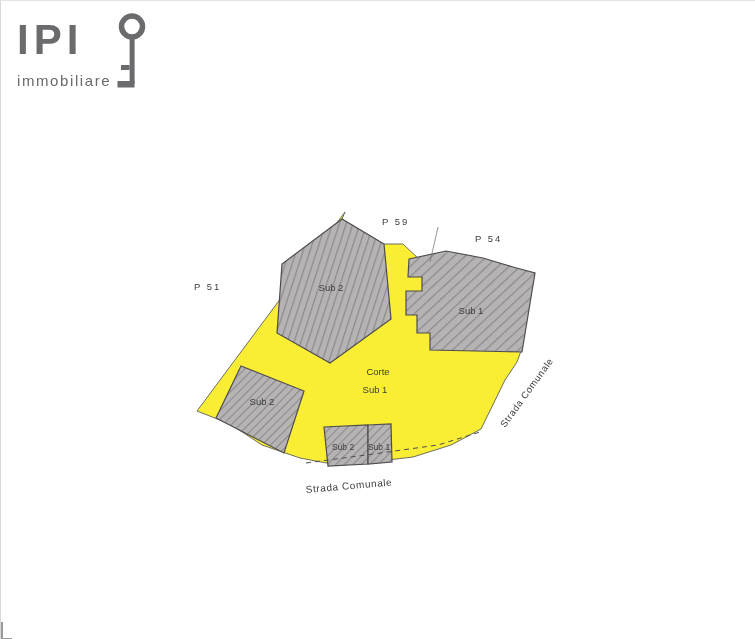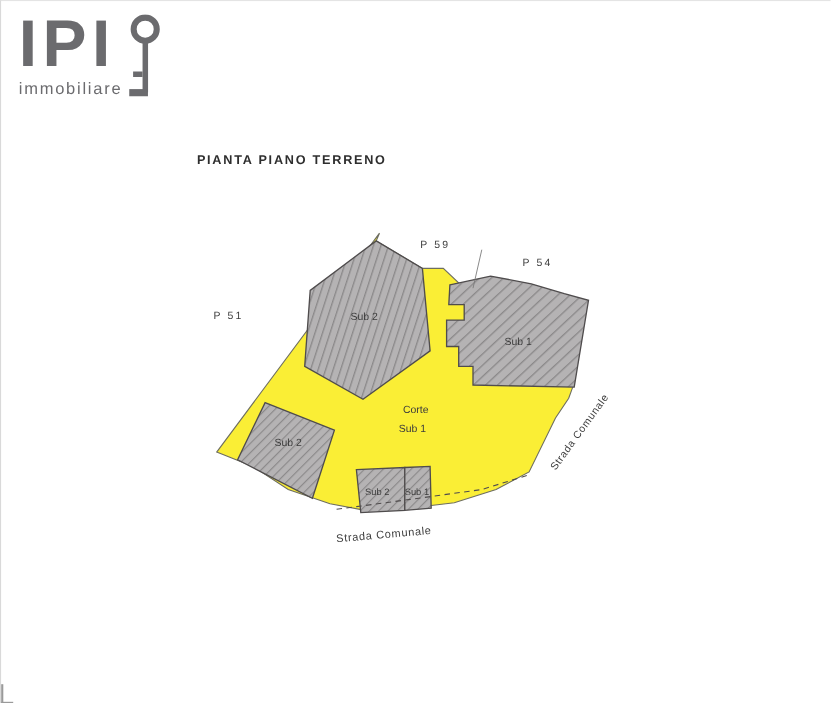--- a/index.html
+++ b/index.html
@@ -5,21 +5,21 @@
   html,body{margin:0;padding:0;background:#ffffff;}
   #stage{
     position:relative;width:755px;height:639px;background:#ffffff;
     font-family:"Liberation Sans",sans-serif;overflow:hidden;
     border-left:1px solid #d9d9d9;border-top:1px solid #e4e4e4;
   }
   
   .logo{position:absolute;left:16px;top:10px;display:flex;align-items:flex-start;}
   .logo-col{display:flex;flex-direction:column;}
   .logo-ipi{
-    color:var(--logo);font-size:60px;font-weight:bold;line-height:58px;
+    color:var(--logo);font-size:42px;font-weight:bold;line-height:58px;
     letter-spacing:5px;
   }
   .logo-tagline{
     color:var(--logo);font-size:15px;letter-spacing:1.6px;margin-top:3px;
   }
   .logo-key{margin-left:2px;margin-top:2px;}
   
   .plan-title{
     position:absolute;left:178px;top:139px;
     color:var(--title);font-size:11.5px;font-weight:bold;letter-spacing:1.6px;
@@ -44,21 +44,20 @@
       <div class="logo-tagline">immobiliare</div>
     </div>
     <svg class="logo-key" width="34" height="80" viewBox="0 0 34 80">
       <circle cx="19" cy="13.5" r="10.5" fill="none" stroke="#6B6B6E" stroke-width="5.5"></circle>
       <rect x="16.6" y="23" width="5" height="48" fill="#6B6B6E"></rect>
       <rect x="8" y="52" width="8.6" height="5" fill="#6B6B6E"></rect>
       <rect x="4.5" y="68" width="17" height="6.5" fill="#6B6B6E"></rect>
     </svg>
   </div>
 
-  <div class="plan-title">PIANTA PIANO TERRENO</div>
 
   <svg class="plan-svg" width="755" height="639" viewBox="0 0 755 639">
     <defs>
       <pattern id="hSteep" width="6.5" height="6.5" patternUnits="userSpaceOnUse" patternTransform="rotate(18)">
         <rect width="6.5" height="6.5" style="fill:var(--bfill)"></rect>
         <line x1="0.6" y1="0" x2="0.6" y2="6.5" stroke-width="1.2" style="stroke:var(--hatch)"></line>
       </pattern>
       <pattern id="hBig" width="7.5" height="7.5" patternUnits="userSpaceOnUse" patternTransform="rotate(47)">
         <rect width="7.5" height="7.5" style="fill:var(--bfill)"></rect>
         <line x1="0.6" y1="0" x2="0.6" y2="7.5" stroke-width="1.2" style="stroke:var(--hatch)"></line>

